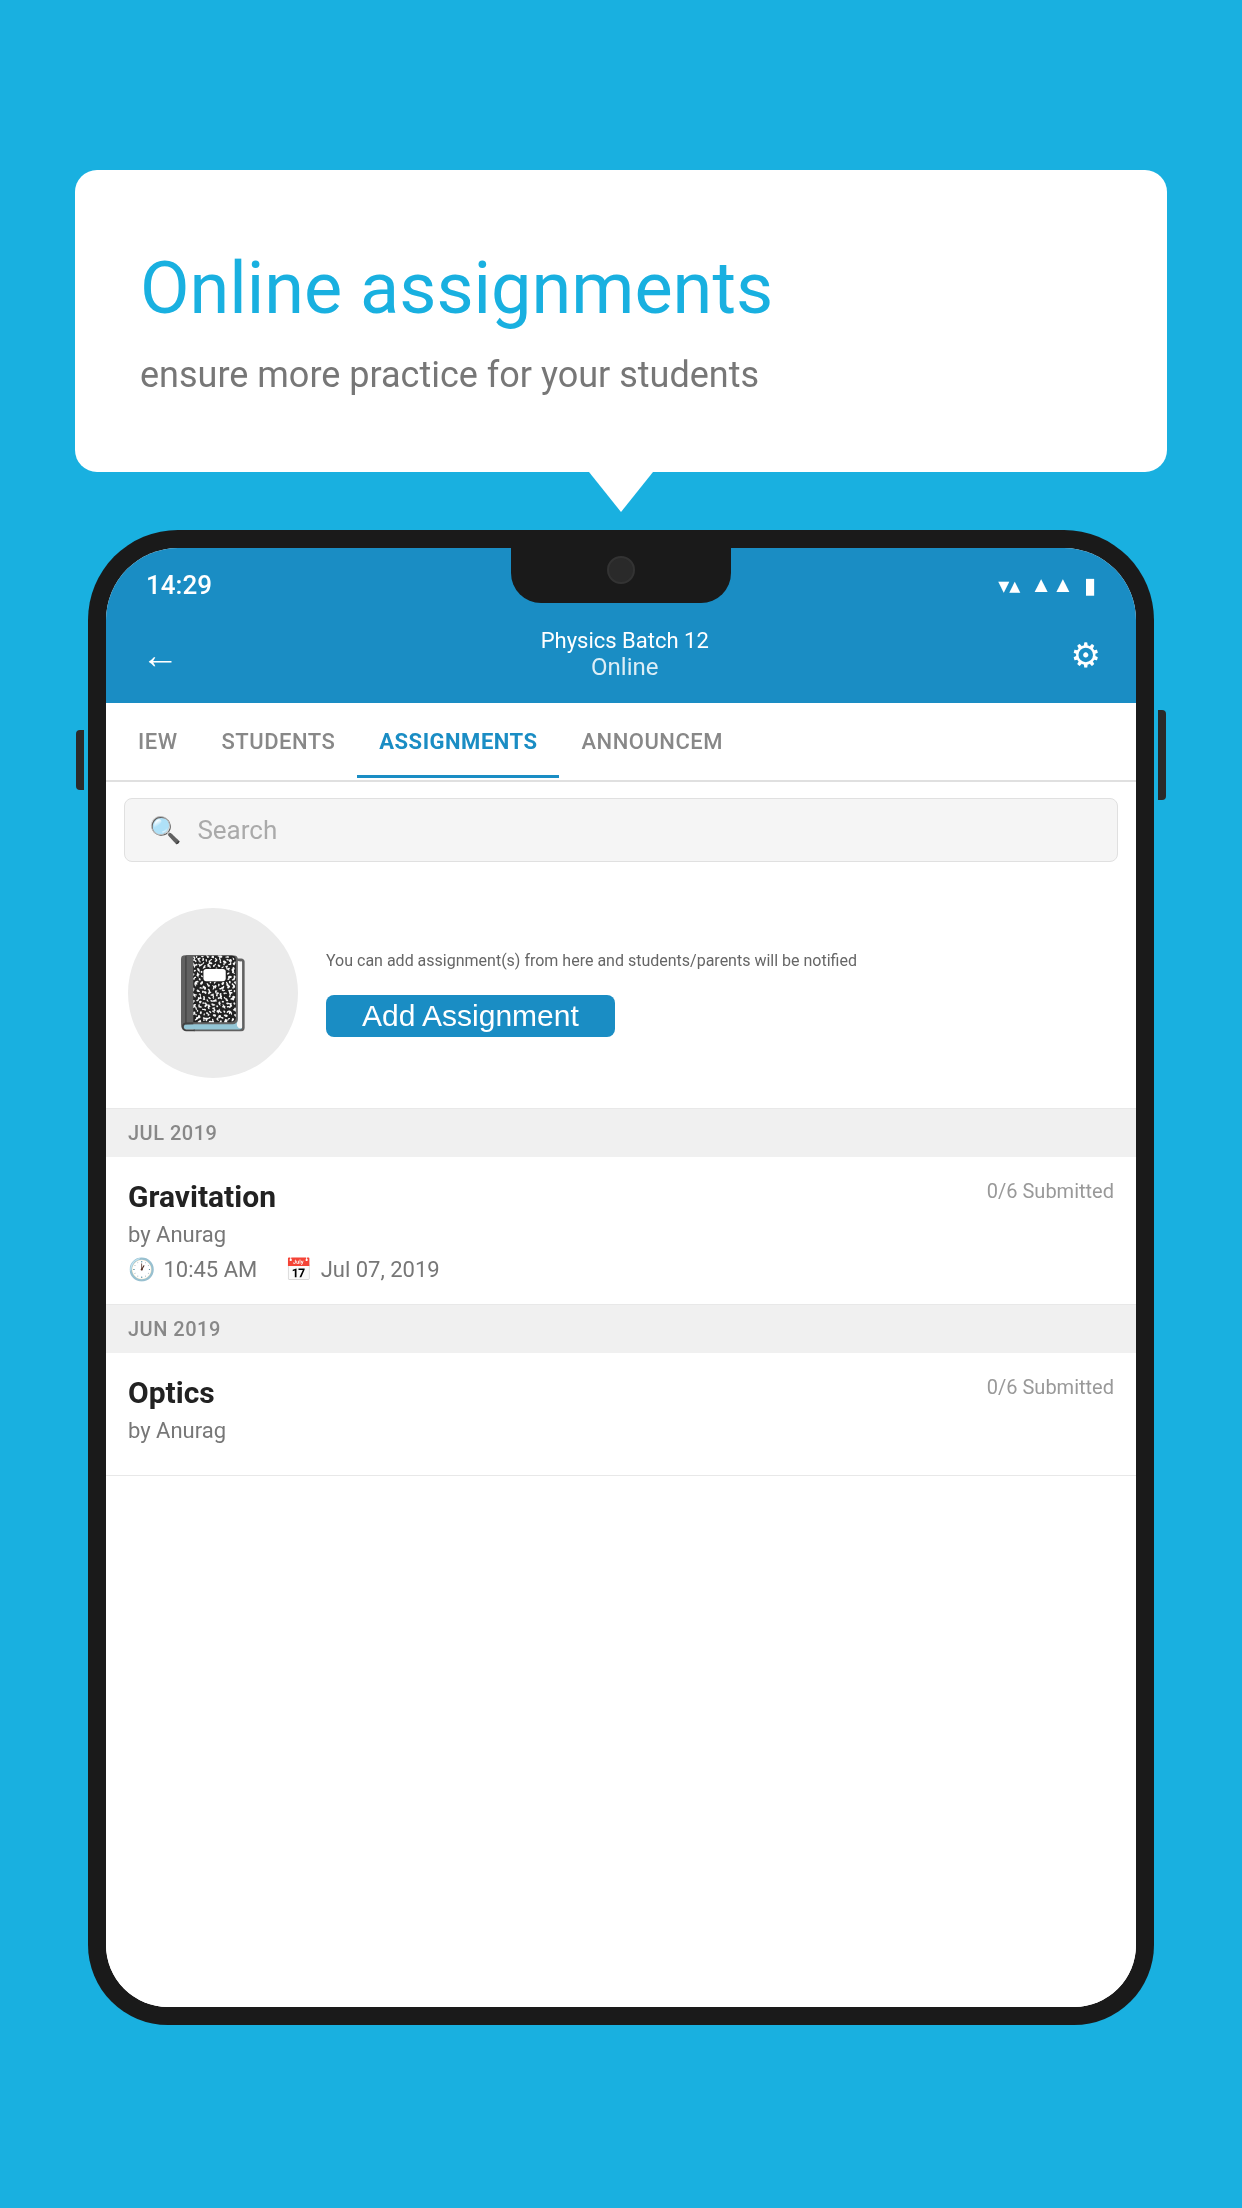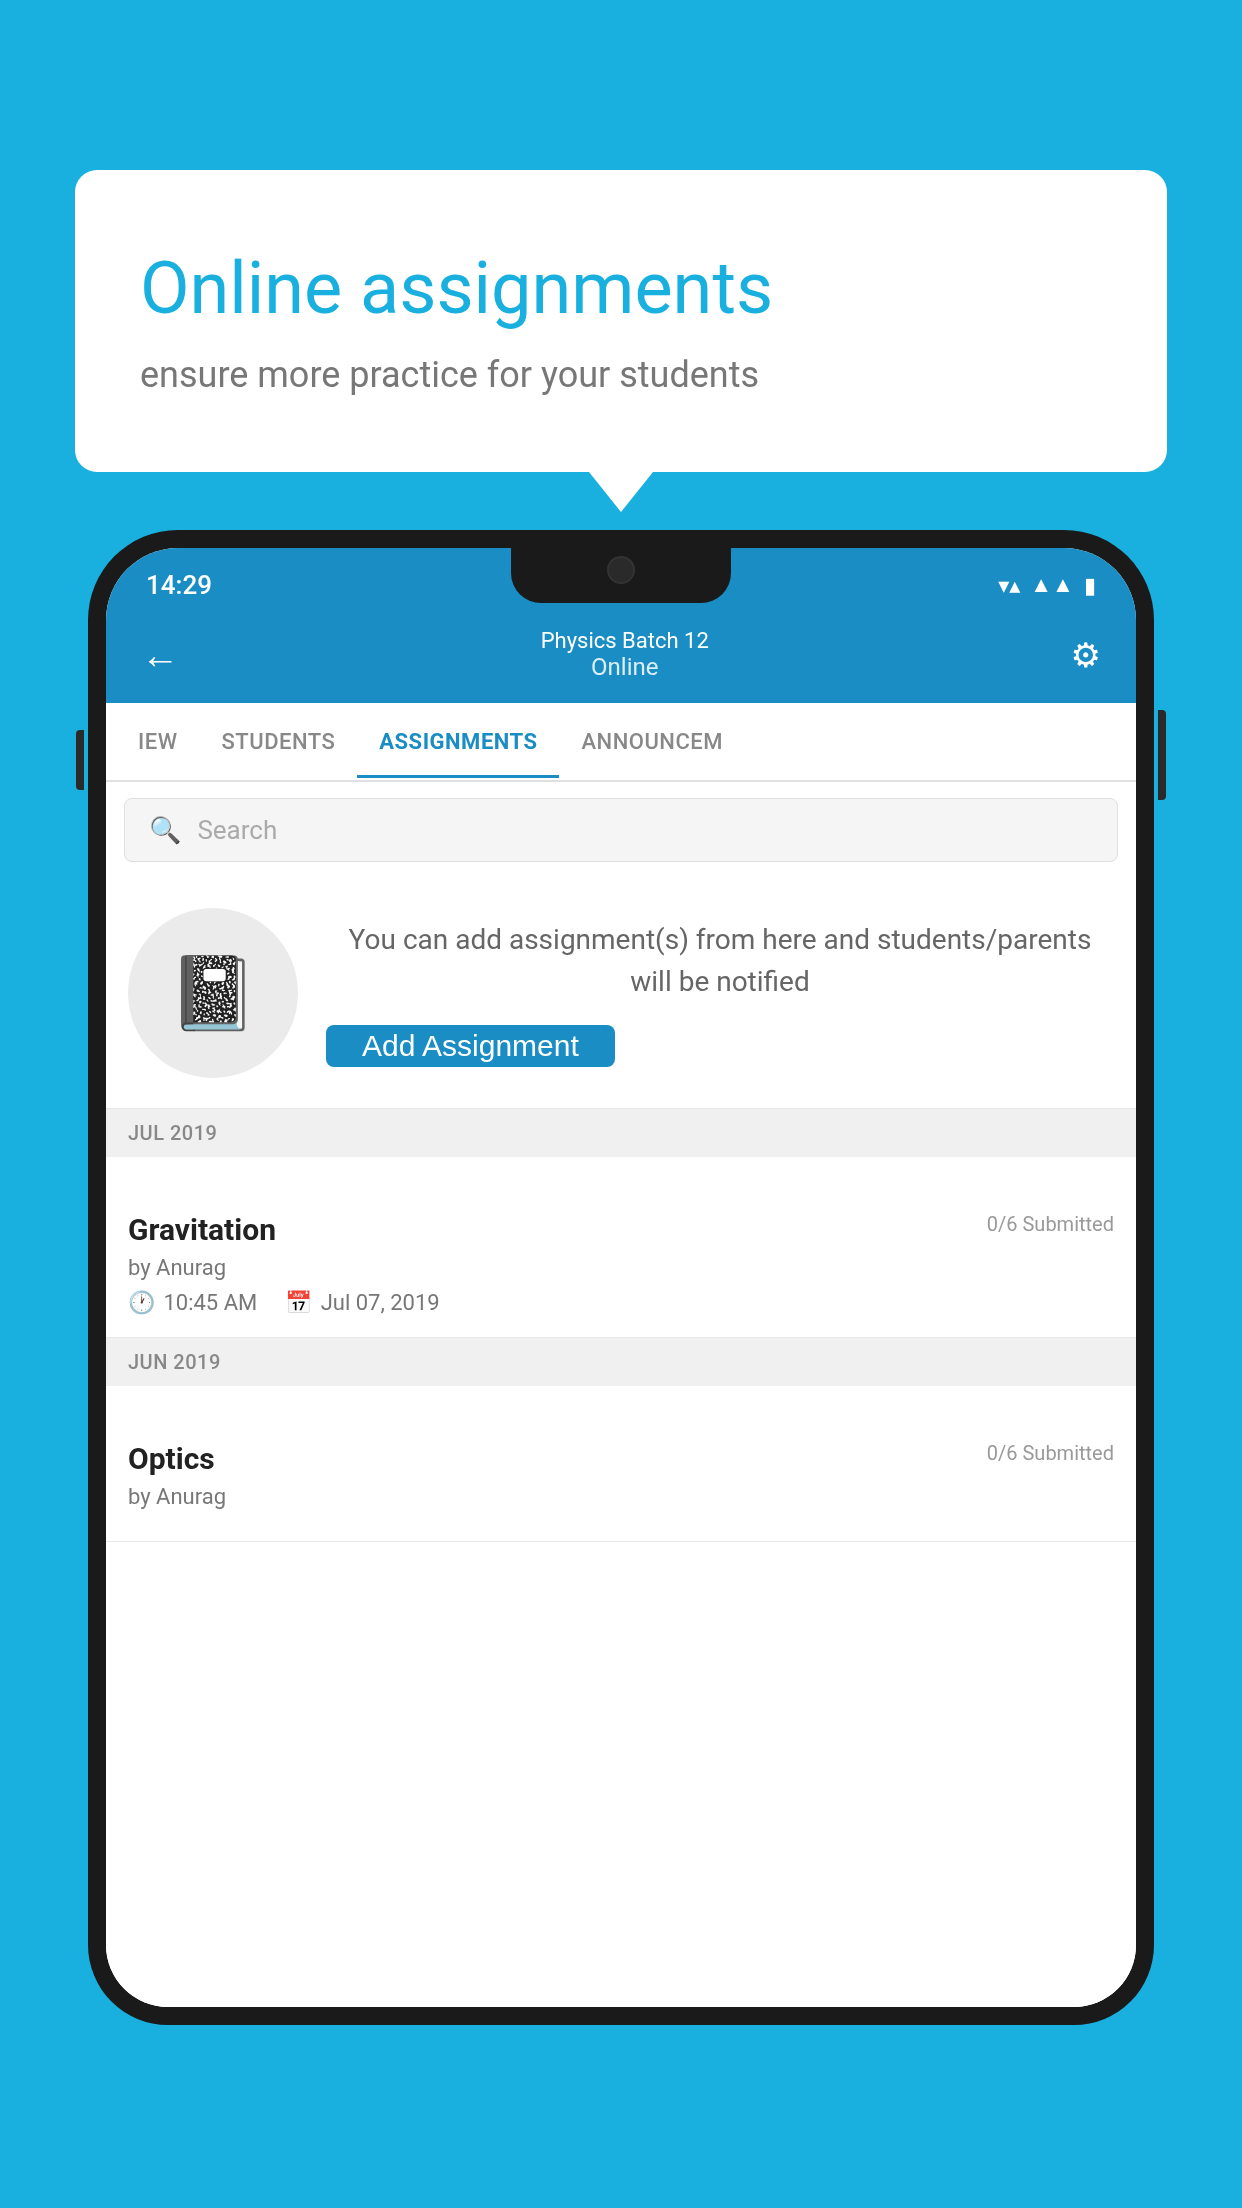--- a/index.html
+++ b/index.html
@@ -264,24 +264,23 @@
     .notebook-icon {
       font-size: 72px;
     }
 
     .add-assignment-right {
       flex: 1;
     }
 
     .add-assignment-text {
       color: #666;
-      font-size: 28px;
+      font-size: 16px;
       line-height: 1.5;
       margin-bottom: 22px;
-      text-align: center;
     }
 
     .add-assignment-btn {
       background: #1a8dc4;
       color: white;
       border: none;
       border-radius: 8px;
       padding: 4px 36px;
       font-size: 30px;
       font-weight: 500;
@@ -304,21 +303,20 @@
       padding: 22px 22px 22px 22px;
       border-bottom: 1px solid #e8e8e8;
       background: white;
     }
 
     .assignment-item-header {
       display: flex;
       justify-content: space-between;
       align-items: flex-start;
       margin-bottom: 8px;
-      margin-top: 33px;
     }
 
     .assignment-title {
       font-size: 30px;
       font-weight: 700;
       color: #222;
     }
 
     .assignment-submitted {
       color: #999;

